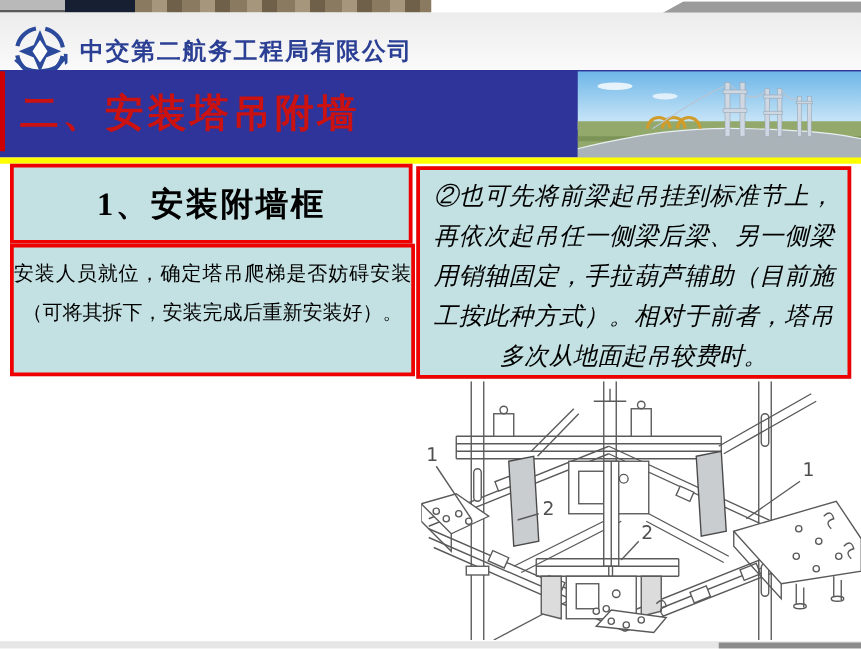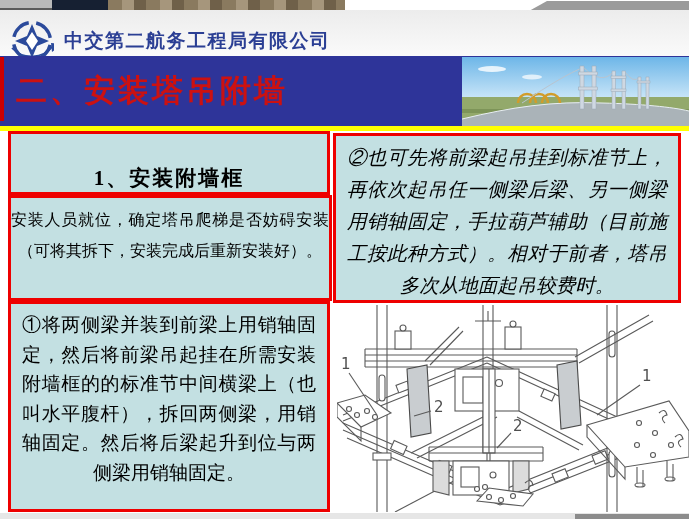--- a/index.html
+++ b/index.html
@@ -32,22 +32,22 @@
     font-size:19px;letter-spacing:1.5px;color:#2b3f94;margin-left:10px;}
   
   .banner{position:absolute;left:0;top:56px;width:689px;height:70px;background:var(--banner-blue);text-align:right;}
   .banner-red-edge{position:absolute;left:0;top:1px;width:4px;height:64px;background:#cc0000;}
   .banner-title{position:absolute;left:16px;top:14px;font-size:31px;font-weight:bold;
     color:var(--title-red);letter-spacing:3px;font-family:"Liberation Serif",serif;}
   .bridge{position:absolute;left:462px;top:57px;width:227px;height:71px;}
   .yellow-divider{position:absolute;left:0;top:126px;width:689px;height:5px;background:var(--divider-yellow);}
   
   .cbox{position:absolute;background:var(--box-bg);border:3px solid var(--box-border);color:#000;}
-  .box-title{left:8px;top:131px;width:322px;height:64px;display:flex;align-items:flex-end;justify-content:center;
-    font-size:21px;font-weight:600;letter-spacing:2px;}
+  .box-title{left:8px;top:131px;width:322px;height:64px;display:flex;align-items:center;justify-content:center;
+    font-size:26px;font-weight:600;letter-spacing:2px;}
   .box-note{left:8px;top:195px;width:324px;height:106px;padding:6px 0;
     font-size:16px;line-height:31px;text-align:justify;text-align-last:center;}
   .box-step1{left:8px;top:301px;width:322px;height:211px;padding:6px 11px;
     font-size:19px;line-height:29.5px;text-align:justify;text-align-last:center;}
   .box-step2{left:333px;top:133px;width:348px;height:170px;padding:6px 11px;
     font-size:19.5px;line-height:32px;text-align:justify;text-align-last:center;font-style:italic;}
   
   .diagram{position:absolute;left:337px;top:305px;width:352px;height:207px;background:#fff;}
   .diagram svg{display:block;}
   .ln{stroke:#5a5a5a;stroke-width:1.1;fill:none;}
@@ -125,21 +125,20 @@
   </svg>
 
   <div class="yellow-divider"></div>
 
   <div class="cbox box-title">
     <span>1、安装附墙框</span>
   </div>
 
   <div class="cbox box-note">安装人员就位，确定塔吊爬梯是否妨碍安装（可将其拆下，安装完成后重新安装好）。</div>
 
-  <div class="cbox box-step1">①将两侧梁并装到前梁上用销轴固定，然后将前梁吊起挂在所需安装附墙框的的标准节中间横梁上（也叫水平腹杆），拆回两侧梁，用销轴固定。然后将后梁起升到位与两侧梁用销轴固定。</div>
 
   <div class="cbox box-step2">②也可先将前梁起吊挂到标准节上，再依次起吊任一侧梁后梁、另一侧梁用销轴固定，手拉葫芦辅助（目前施工按此种方式）。相对于前者，塔吊多次从地面起吊较费时。</div>
 
   <div class="diagram">
     <svg width="352" height="207" viewBox="0 0 352 207">
 
       <path class="ln" d="M6,110 L150,52 M6,116 L150,58"></path>
       <path class="ln" d="M150,52 L302,122 M150,58 L302,128"></path>
       <path class="ln" d="M6,118 L163,186 M6,125 L163,193 M10,133 L163,200"></path>
       <path class="ln" d="M163,186 L308,128 M163,193 L308,135 M163,200 L312,141"></path>

